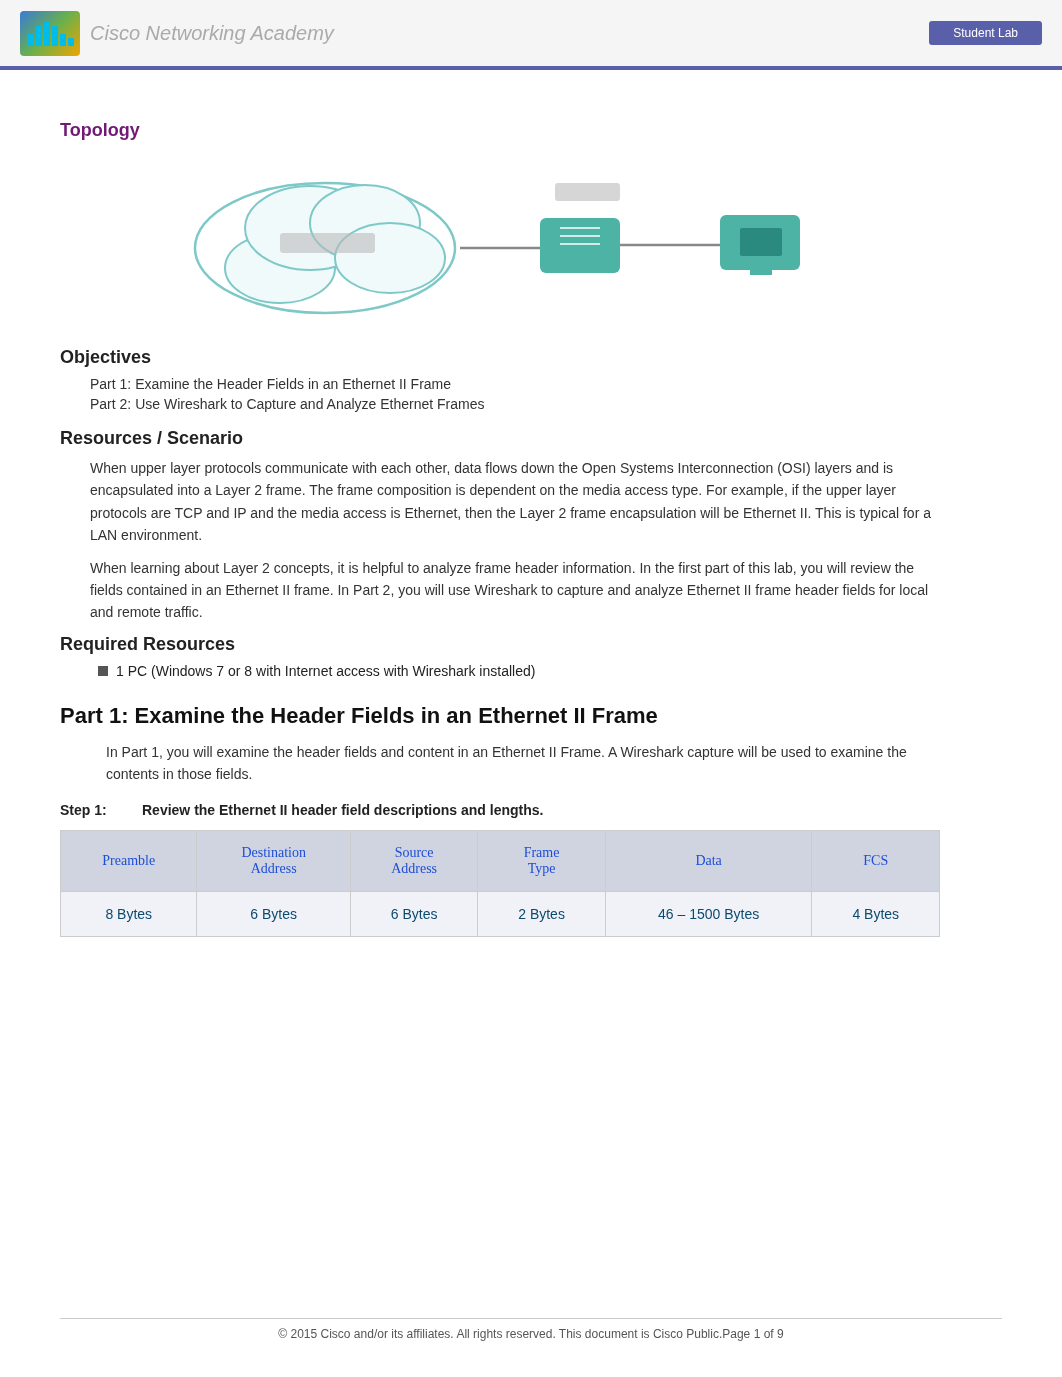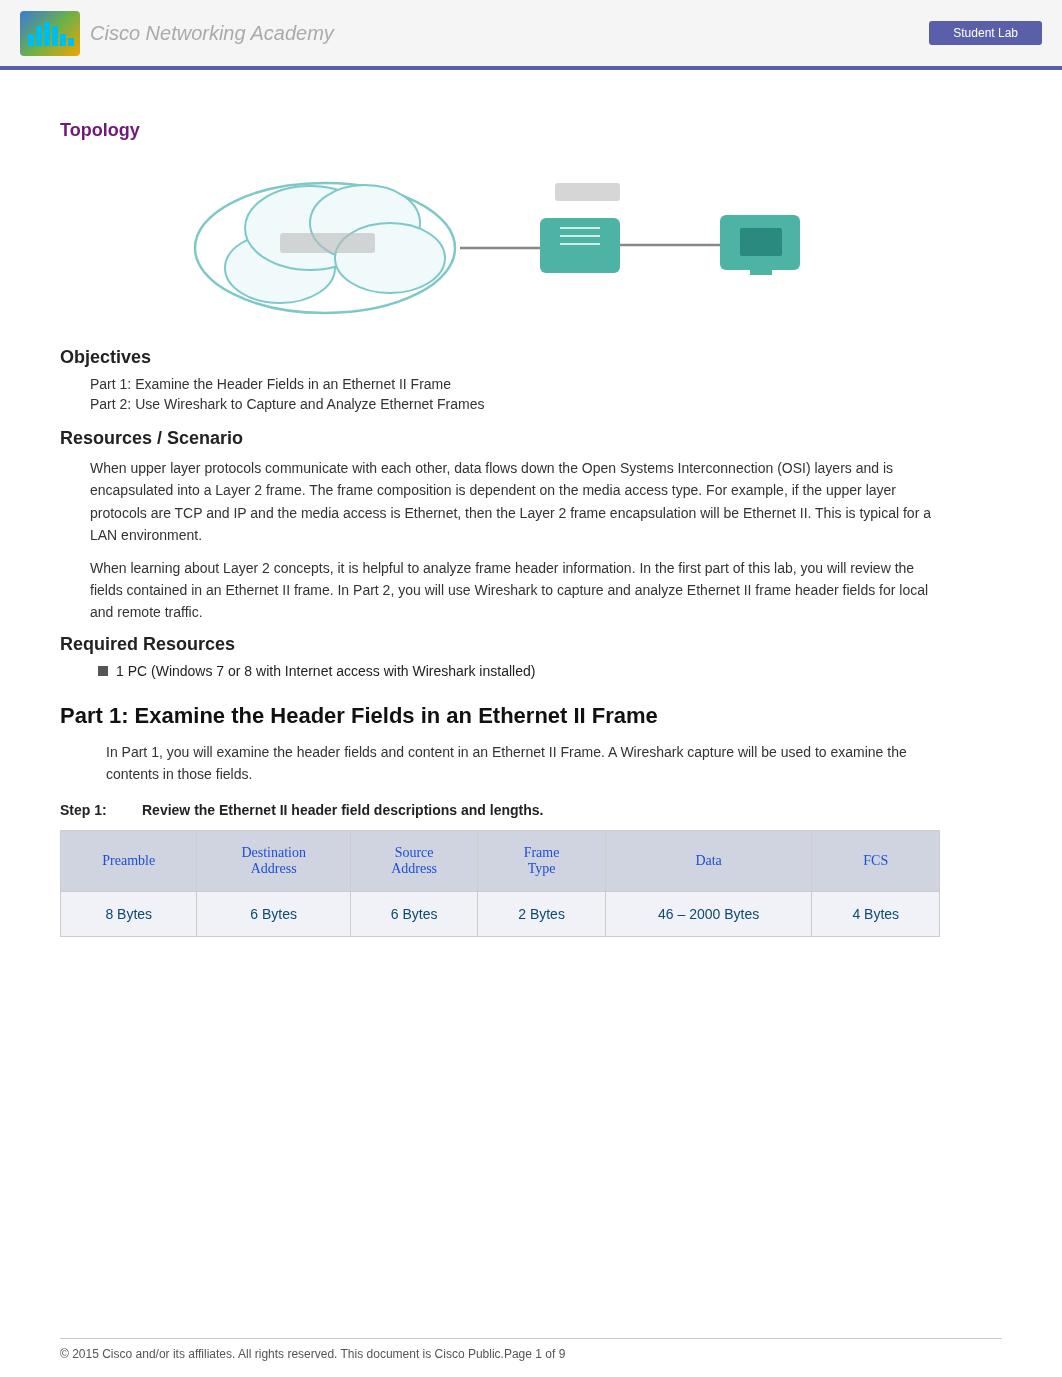--- a/index.html
+++ b/index.html
@@ -199,25 +199,25 @@
       font-family: Liberation Serif, serif;
     }
 
     .ethernet-table td {
       color: #0c4a6e;
     }
 
     
     .footer {
       position: absolute;
-      bottom: 16px;
+      bottom: 36px;
       left: 60px;
       right: 60px;
       display: flex;
-      justify-content: flex-start;
+      justify-content: center;
       font-size: 12px;
       color: #555;
       border-top: 1px solid #ccc;
       padding-top: 8px;
     }
 
     .page-wrapper {
       position: relative;
       min-height: 1377px;
     }
@@ -323,21 +323,21 @@
           <th>Data</th>
           <th>FCS</th>
         </tr>
       </thead>
       <tbody>
         <tr>
           <td>8 Bytes</td>
           <td>6 Bytes</td>
           <td>6 Bytes</td>
           <td>2 Bytes</td>
-          <td>46 – 2000 Bytes</td>
+          <td>46 – 1500 Bytes</td>
           <td>4 Bytes</td>
         </tr>
       </tbody>
     </table>
   </div>
 
   <div class="footer">
     <span>© 2015 Cisco and/or its affiliates. All rights reserved. This document is Cisco Public.</span>
     <span>Page   1 of 9</span>
   </div>

